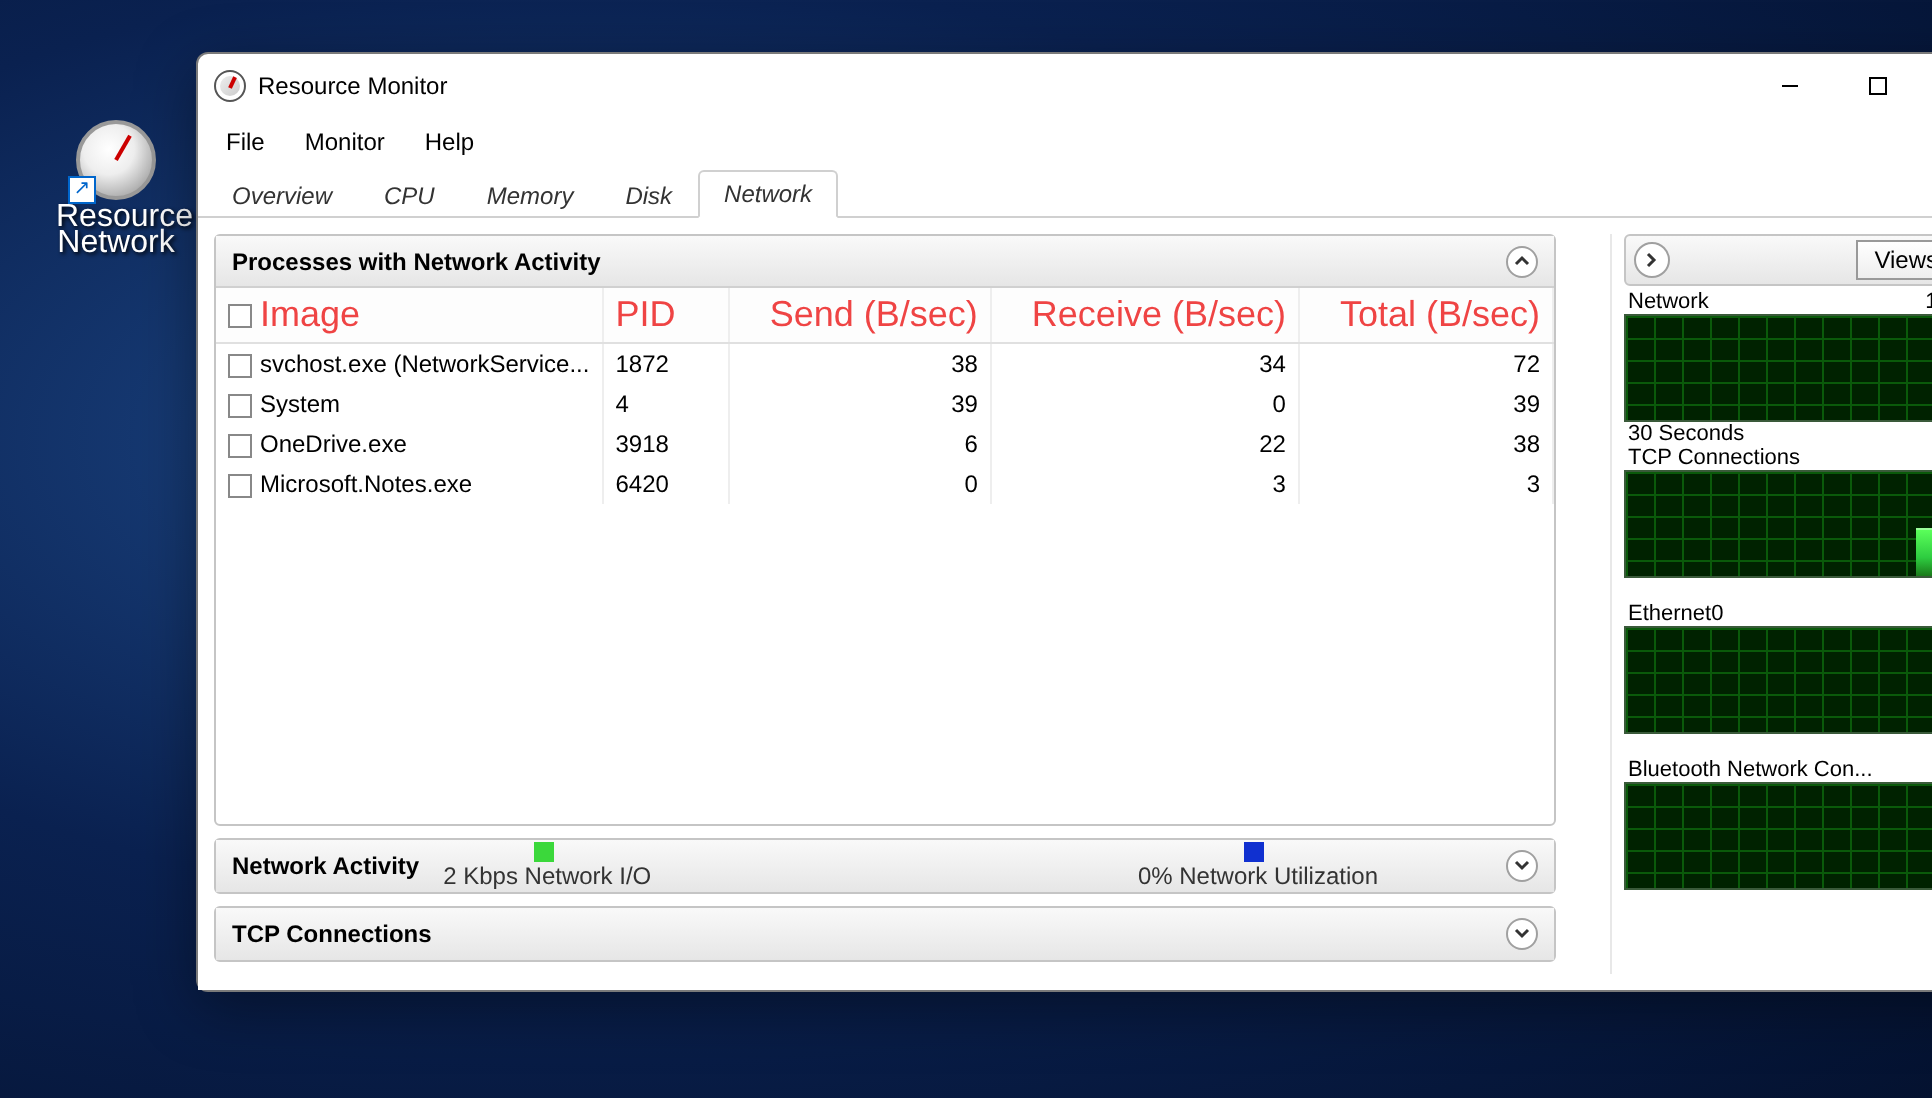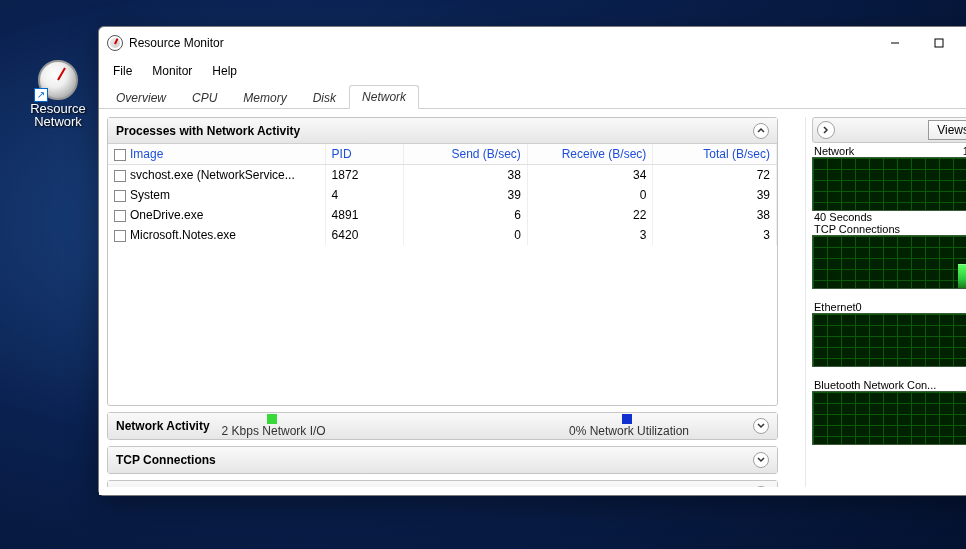--- a/index.html
+++ b/index.html
@@ -42,21 +42,21 @@
     position: absolute;
     left: 6px; bottom: 26px;
     width: 14px; height: 14px;
     background: #fff;
     border: 1px solid #0066cc;
     font-size: 10px;
     line-height: 12px;
     color: #0066cc;
   }
   .desktop-icon .label {
-    font-size: 13px;
+    font-size: 16px;
     line-height: 13px;
     margin-top: 2px;
     text-shadow: 1px 1px 2px #000;
   }
   
   .window {
     position: absolute;
     left: 98px; top: 26px;
     width: 916px; height: 470px;
     background: #fff;
@@ -203,23 +203,23 @@
     padding: 3px 6px;
     text-align: left;
     border-right: 1px solid #eee;
     white-space: nowrap;
     overflow: hidden;
     text-overflow: ellipsis;
   }
   .table th {
     background: #fdfdfd;
     font-weight: normal;
-    color: #1d4ed8;
+    color: #ef4444;
     border-bottom: 1px solid #e0e0e0;
-    font-size: 12px;
+    font-size: 18px;
   }
   .table .num { text-align: right; padding-left: 20px; }
   .table .chk {
     width: 12px; height: 12px;
     border: 1px solid #888;
     display: inline-block;
     vertical-align: middle;
     margin-right: 4px;
     background: #fff;
   }
@@ -403,21 +403,21 @@
               </tr>
               <tr>
                 <td><span class="chk"></span>System</td>
                 <td>4</td>
                 <td class="num">39</td>
                 <td class="num">0</td>
                 <td class="num">39</td>
               </tr>
               <tr>
                 <td><span class="chk"></span>OneDrive.exe</td>
-                <td>4891</td>
+                <td>3918</td>
                 <td class="num">6</td>
                 <td class="num">22</td>
                 <td class="num">38</td>
               </tr>
               <tr>
                 <td><span class="chk"></span>Microsoft.Notes.exe</td>
                 <td>6420</td>
                 <td class="num">0</td>
                 <td class="num">3</td>
                 <td class="num">3</td>
@@ -494,21 +494,21 @@
             <div class="chart-label">
               <span>Network</span>
               <span>10 Kbps</span>
             </div>
             <div class="chart">
               <div class="chart-grid"></div>
               <div class="spike1"></div>
               <div class="spike2"></div>
             </div>
             <div class="chart-label">
-              <span>40 Seconds</span>
+              <span>30 Seconds</span>
               <span>0</span>
             </div>
           </div>
           <div class="chart-block">
             <div class="chart-label">
               <span>TCP Connections</span>
               <span>50</span>
             </div>
             <div class="chart">
               <div class="chart-grid"></div>

